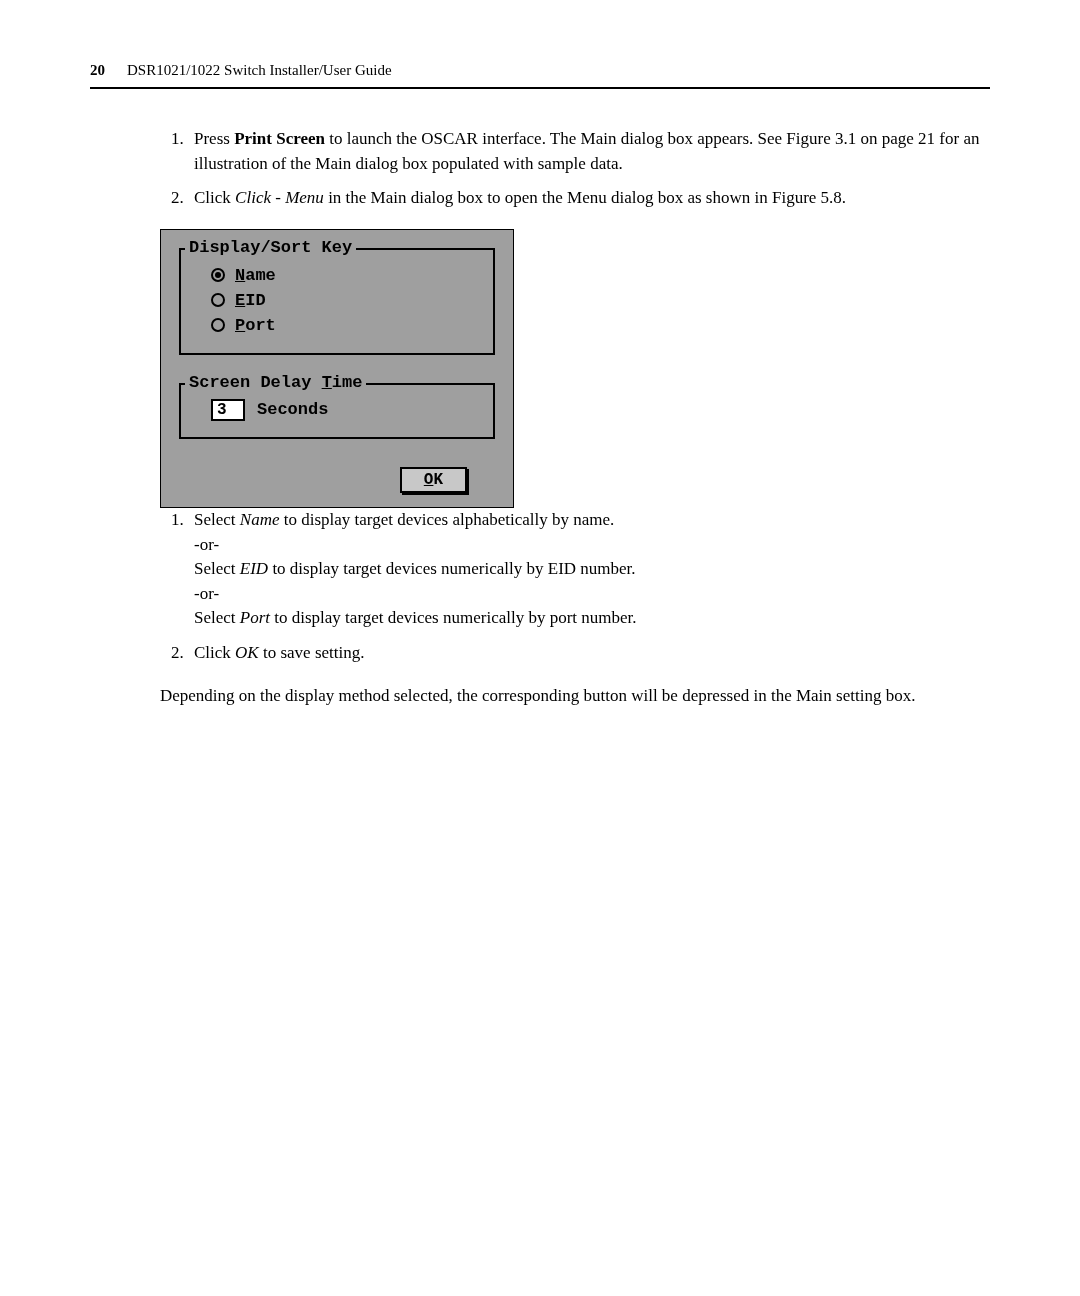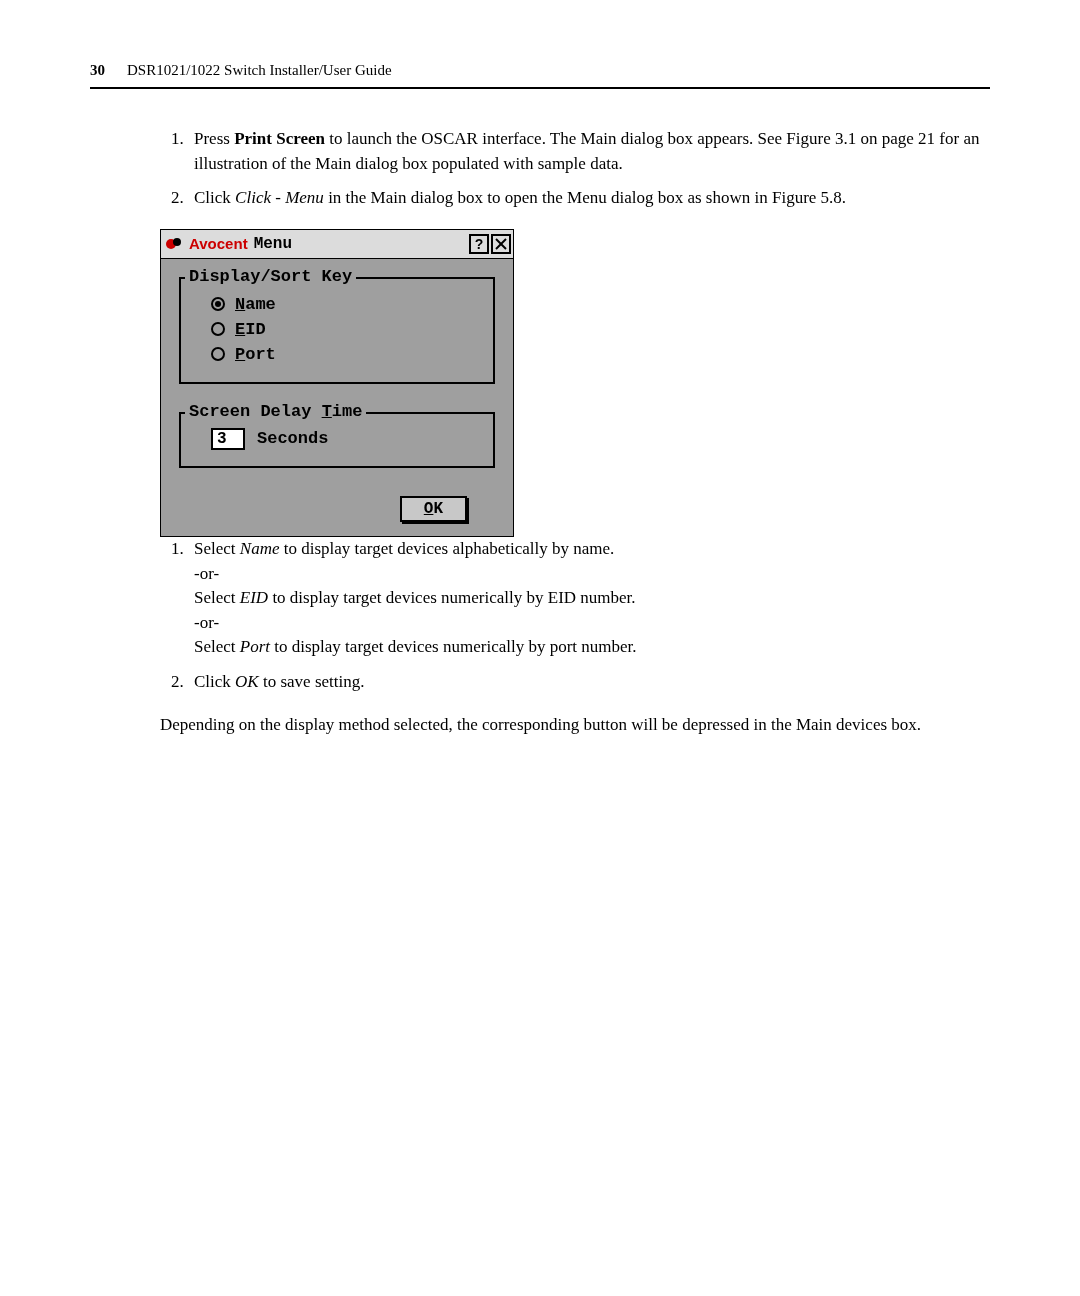--- a/index.html
+++ b/index.html
@@ -188,54 +188,35 @@
     font-size: 16px;
   }
   .okbtn .ul { text-decoration: underline; }
   .group-legend .ul { text-decoration: underline; }
 </style>
 </head>
 <body>
 
 <div class="page">
   <div class="running-head">
-    <span class="pagenum">30</span><span>DSR1021/1022 Switch Installer/User Guide</span>
+    <span class="pagenum">20</span><span>DSR1021/1022 Switch Installer/User Guide</span>
   </div>
   <hr class="rule">
 
   <div class="content">
     <ol class="steps">
       <li>
         <span>Press </span><span class="bold-inline">Print Screen</span><span> to launch the OSCAR interface. The Main dialog box appears. See Figure 3.1 on page 21 for an illustration of the Main dialog box populated with sample data.</span>
       </li>
       <li>
         <span>Click </span><span class="italic-inline">Click</span><span> - </span><span class="italic-inline">Menu</span><span> in the Main dialog box to open the Menu dialog box as shown in Figure 5.8.</span>
       </li>
     </ol>
 
     <div class="dialog">
-      <div class="titlebar">
-        <span class="title-logo">
-          <svg viewBox="0 0 18 18" width="18" height="18">
-            <circle cx="6" cy="9" r="5" fill="#c00"></circle>
-            <circle cx="12" cy="7" r="4" fill="#000"></circle>
-          </svg>
-        </span>
-        <span class="title-brand">Avocent</span>
-        <span class="title-text">Menu</span>
-        <span class="tbtn">
-            <span>?</span>
-          </span>
-        <span class="tbtn">
-          <svg viewBox="0 0 12 12" width="12" height="12">
-            <line x1="1" y1="1" x2="11" y2="11" stroke="#000" stroke-width="2"></line>
-            <line x1="11" y1="1" x2="1" y2="11" stroke="#000" stroke-width="2"></line>
-          </svg>
-        </span>
-      </div>
       <div class="dialog-body">
         <div class="groupbox">
           <div class="group-legend">Display/Sort Key</div>
           <div class="radio-row">
             <span class="radio sel"></span>
             <span class="radio-label"><span class="ul">N</span><span>ame</span></span>
           </div>
           <div class="radio-row">
             <span class="radio"></span>
             <span class="radio-label"><span class="ul">E</span><span>ID</span></span>
@@ -267,15 +248,15 @@
         <span>-or-</span><br>
         <span>Select </span><span class="italic-inline">EID</span><span> to display target devices numerically by EID number.</span><br>
         <span>-or-</span><br>
         <span>Select </span><span class="italic-inline">Port</span><span> to display target devices numerically by port number.</span>
       </li>
       <li>
         <span>Click </span><span class="italic-inline">OK</span><span> to save setting.</span>
       </li>
     </ol>
 
-    <p class="bodyp">Depending on the display method selected, the corresponding button will be depressed in the Main devices box.</p>
+    <p class="bodyp">Depending on the display method selected, the corresponding button will be depressed in the Main setting box.</p>
   </div>
 </div>
 
 </body></html>

